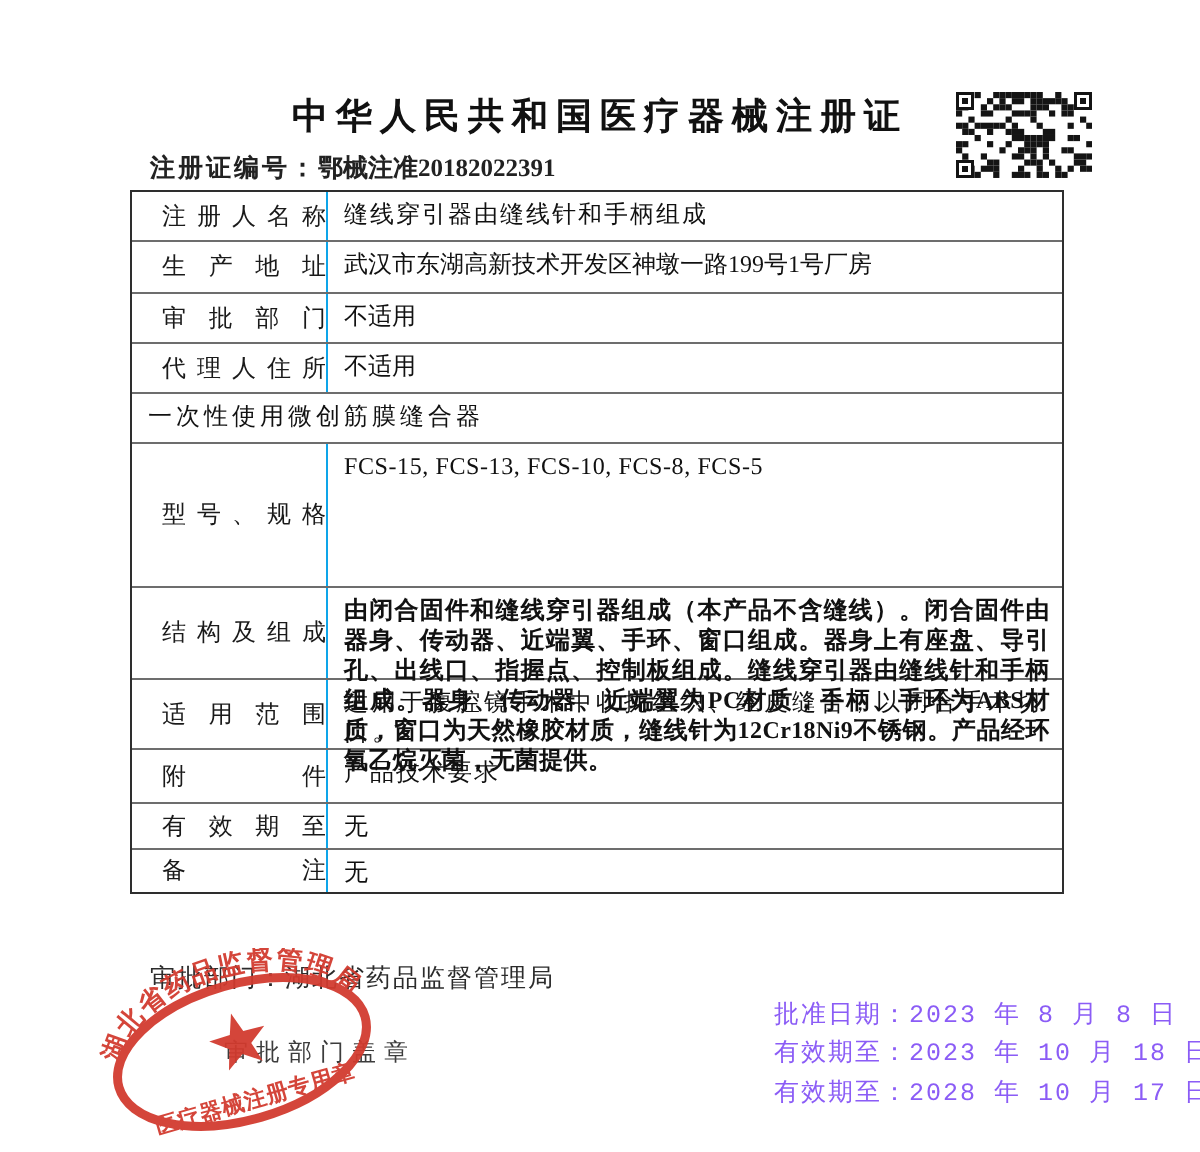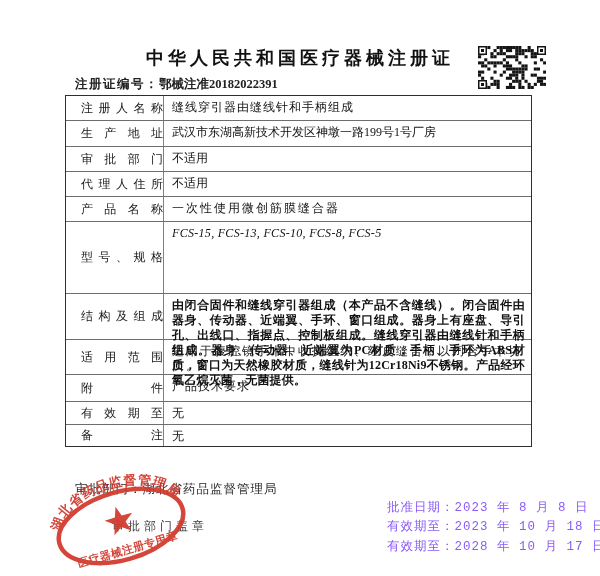--- a/index.html
+++ b/index.html
@@ -35,21 +35,21 @@
     display:block;width:82px;font-size:12px;color:#1a1a1a;
     text-align:justify;text-align-last:justify;
   }
   .cell.value{
     flex:1;padding:4px 6px 2px 8px;font-size:12px;color:#111;line-height:15px;
   }
   .h24{height:24px}.h26{height:26px}.h25{height:25px}.h72{height:72px}
   .h46{height:46px}.h35{height:35px}.h27{height:27px}.h23{height:23px}.h22{height:22px}
   .v-sp{letter-spacing:2px;}
   .v-sp1{letter-spacing:1px;}
-  .v-models{font-size:10.5px;letter-spacing:.3px;padding-top:3px;font-style:italic;}
+  .v-models{font-size:10.5px;letter-spacing:.3px;padding-top:3px;}
   .v-small{
     font-size:9.5px;line-height:11.5px;text-align:justify;text-justify:inter-ideograph;
     padding:3px 4px 2px 6px;letter-spacing:.2px;font-weight:bold;
   }
   .v-mid{padding-top:5px;}
 
   
   .approver{position:absolute;left:75px;top:481px;font-size:12.5px;letter-spacing:1px;color:#2b2b2b;}
   .seal-caption{position:absolute;left:112px;top:518px;font-size:12px;letter-spacing:4px;color:#3c3c3c;}
   .dates{position:absolute;left:336px;top:479px;font-size:12.5px;color:#8b5cf6;font-family:Liberation Mono, monospace;}
@@ -235,23 +235,20 @@
         </div>
       <div class="cell value v-mid">不适用</div>
     </div>
     <div class="row h25">
       <div class="cell label">
           <span>代理人住所</span>
         </div>
       <div class="cell value v-mid">不适用</div>
     </div>
     <div class="row h25">
-      <div class="cell label">
-          <span>产品名称</span>
-        </div>
       <div class="cell value v-sp v-mid">一次性使用微创筋膜缝合器</div>
     </div>
     <div class="row h72">
       <div class="cell label">
           <span>型号、规格</span>
         </div>
       <div class="cell value v-models">FCS-15, FCS-13, FCS-10, FCS-8, FCS-5</div>
     </div>
     <div class="row h46">
       <div class="cell label">

